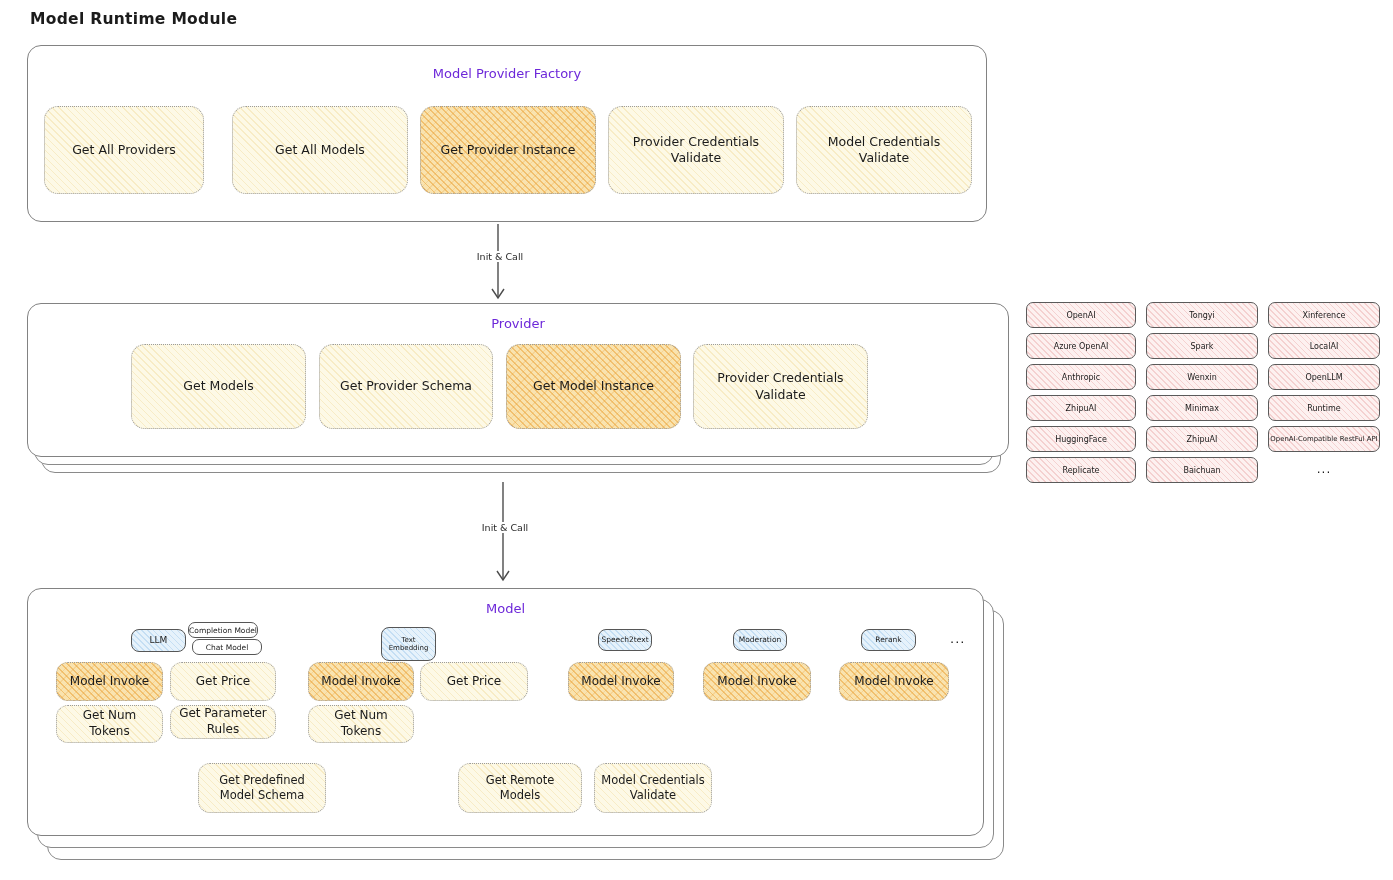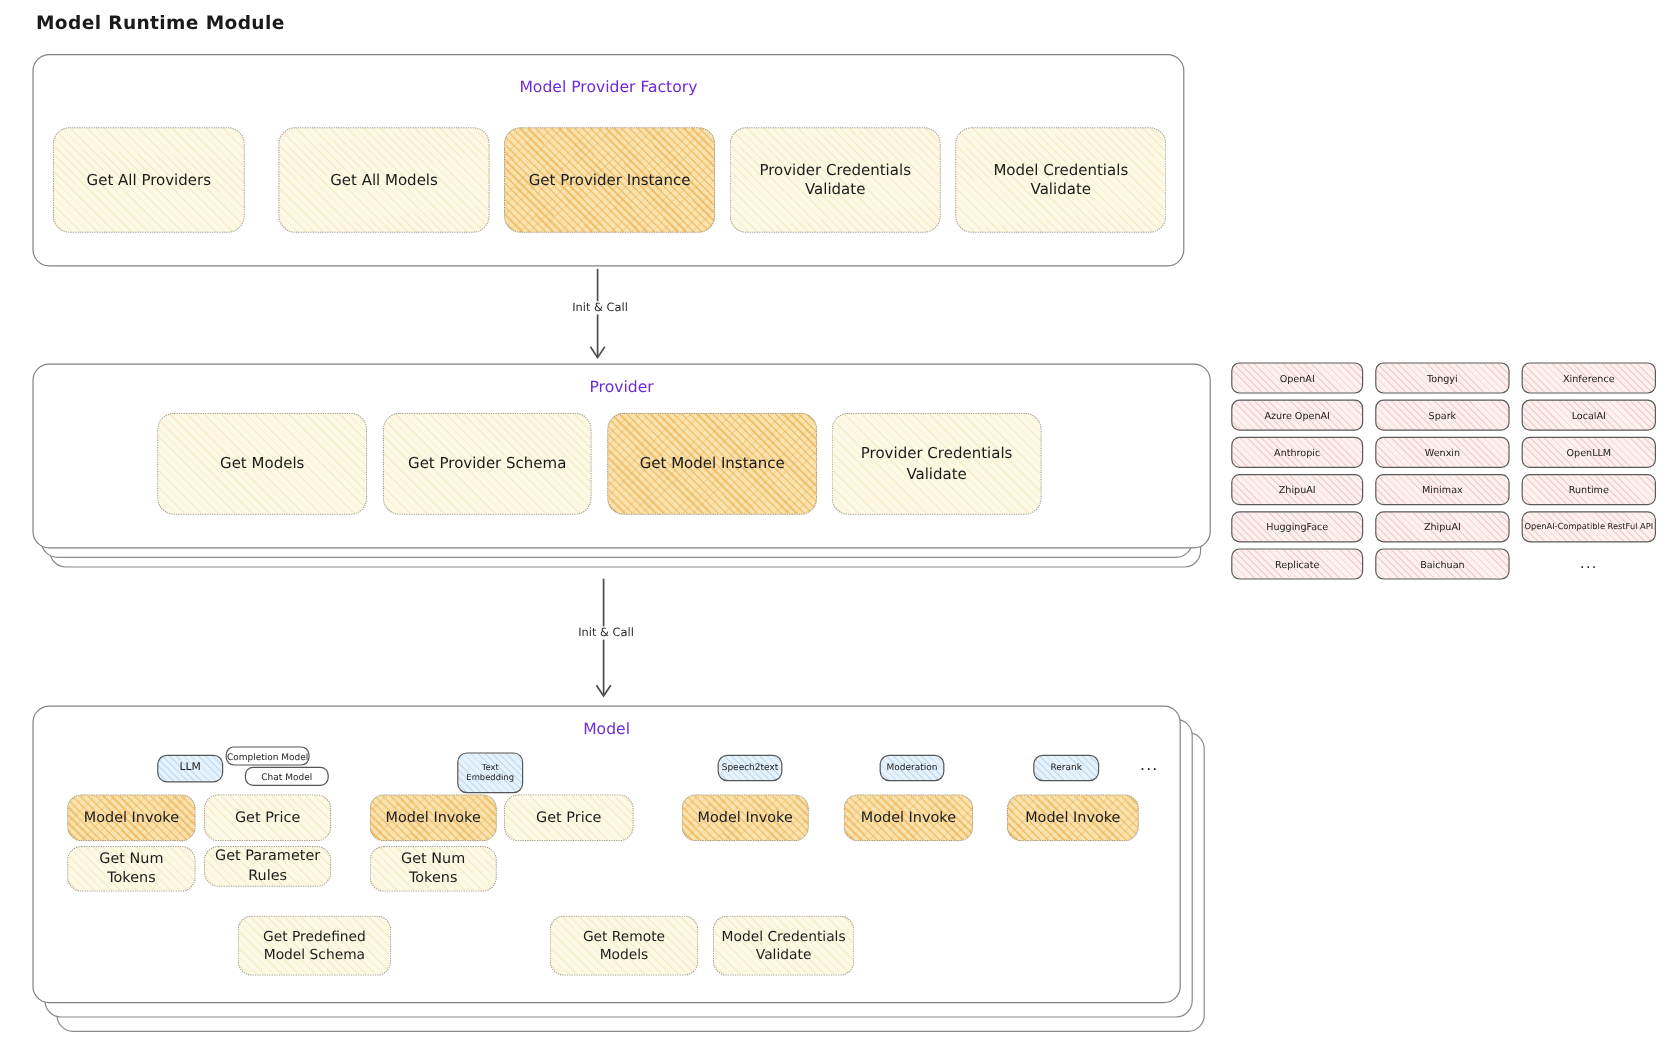--- a/index.html
+++ b/index.html
@@ -110,21 +110,21 @@
   </svg>
   <div class="arrow-label" style="left:467px;top:522px;width:72px;">Init &amp; Call</div>
 
   <div class="layer" style="left:47px;top:610px;width:955px;height:248px;"></div>
   <div class="layer" style="left:37px;top:599px;width:955px;height:247px;"></div>
   <div class="panel" style="left:27px;top:588px;width:955px;height:246px;">
     <div class="panel-title" style="top:12px;">Model</div>
 
     <div class="tab-blue" style="left:103px;top:40px;width:53px;height:21px;font-size:9px;">LLM</div>
     <div class="mini-white" style="left:160px;top:33px;width:68px;height:14px;">Completion Model</div>
-    <div class="mini-white" style="left:176px;top:50px;width:68px;height:14px;">Chat Model</div>
+    <div class="mini-white" style="left:164px;top:50px;width:68px;height:14px;">Chat Model</div>
     <div class="tab-blue" style="left:353px;top:38px;width:55px;height:24px;font-size:7px;padding:16px 4px;box-sizing:border-box;">Text Embedding</div>
     <div class="tab-blue" style="left:570px;top:40px;width:52px;height:20px;">Speech2text</div>
     <div class="tab-blue" style="left:705px;top:40px;width:52px;height:20px;">Moderation</div>
     <div class="tab-blue" style="left:833px;top:40px;width:53px;height:20px;">Rerank</div>
     <div class="free-ellipsis" style="left:922px;top:42px;">...</div>
 
     <div class="node orange small-node" style="left:28px;top:73px;width:107px;height:39px;">Model Invoke</div>
     <div class="node cream small-node" style="left:142px;top:73px;width:106px;height:39px;">Get Price</div>
     <div class="node orange small-node" style="left:280px;top:73px;width:106px;height:39px;">Model Invoke</div>
     <div class="node cream small-node" style="left:392px;top:73px;width:108px;height:39px;">Get Price</div>

